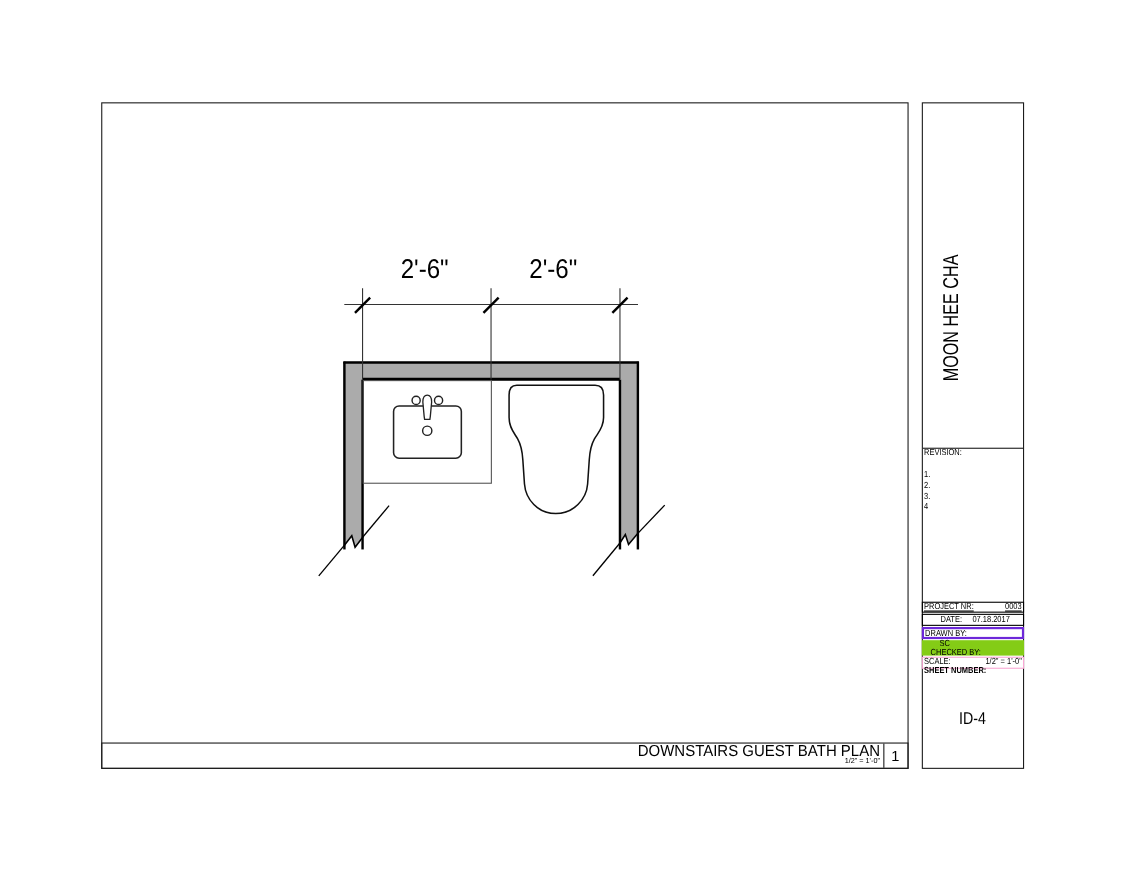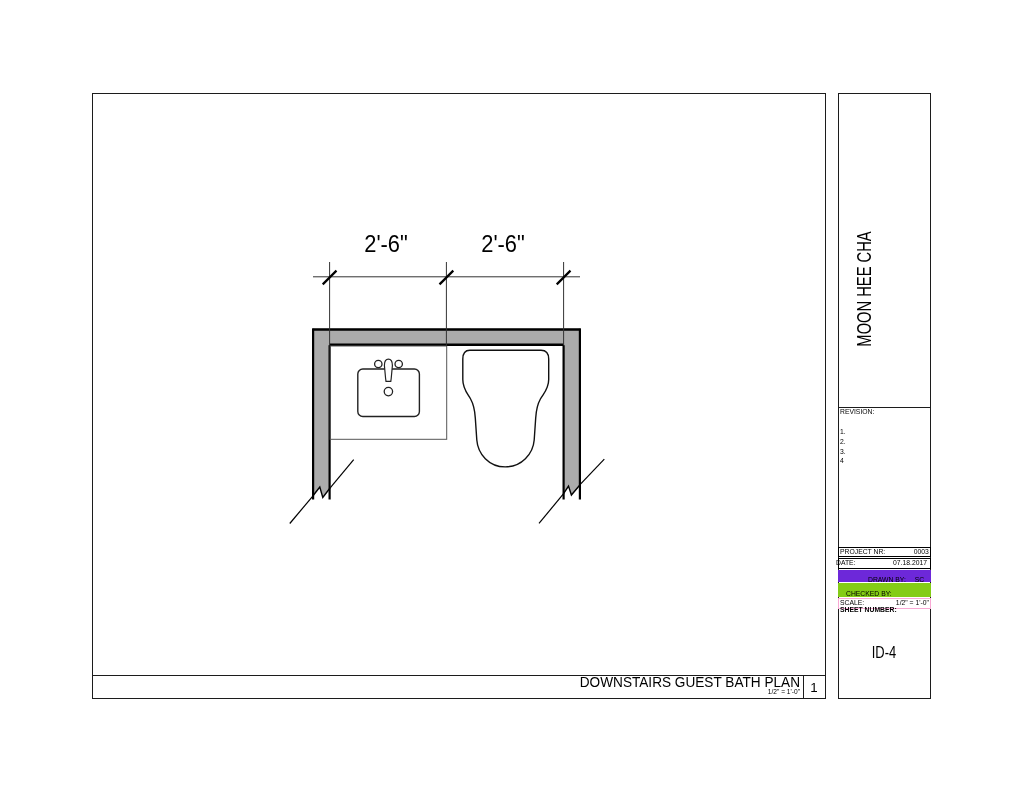--- a/index.html
+++ b/index.html
@@ -95,31 +95,31 @@
   <div class="abs" style="left:0.8px;top:333.6px;line-height:8px;"><span style="display:inline-block;transform:scaleX(0.85);transform-origin:0 50%;">1.</span></div>
 
   <div class="abs" style="left:0.8px;top:344.1px;line-height:8px;"><span style="display:inline-block;transform:scaleX(0.85);transform-origin:0 50%;">2.</span></div>
 
   <div class="abs" style="left:0.8px;top:353.6px;line-height:8px;"><span style="display:inline-block;transform:scaleX(0.85);transform-origin:0 50%;">3.</span></div>
 
   <div class="abs" style="left:0.8px;top:363.1px;line-height:8px;"><span style="display:inline-block;transform:scaleX(0.85);transform-origin:0 50%;">4</span></div>
 
   <div class="abs" style="left:-1px;top:452.5px;width:93px;">
 
-    <div style="box-sizing:border-box;border:1px solid #000;height:10.9px;margin-bottom:0.9px;padding:0 1px;display:flex;justify-content:space-between;line-height:8.7px;">
+    <div style="box-sizing:border-box;border:1px solid #000;height:10.9px;margin-bottom:0.9px;padding:0 1px;display:flex;justify-content:space-between;line-height:8.7px;text-decoration:underline;">
         <span style="display:inline-block;transform:scaleX(0.85);transform-origin:0 50%;">PROJECT NR:</span>
         <span style="display:inline-block;transform:scaleX(0.85);transform-origin:100% 50%;">0003</span>
       </div>
 
-    <div style="box-sizing:border-box;border:1px solid #000;height:10.9px;margin-bottom:0.9px;padding:0 3px;display:flex;justify-content:flex-end;line-height:8.7px;gap:28px;">
+    <div style="box-sizing:border-box;border:1px solid #000;height:10.9px;margin-bottom:0.9px;padding:0 16px;display:flex;justify-content:flex-start;line-height:8.7px;">
         <span style="display:inline-block;transform:scaleX(0.85);transform-origin:0 50%;">DATE:</span>
         <span style="display:inline-block;transform:scaleX(0.85);transform-origin:100% 50%;">07.18.2017</span>
       </div>
 
-    <div style="box-sizing:border-box;border:6px solid #6d28d9;height:10.9px;margin-bottom:0.9px;padding:0 1px;display:flex;justify-content:flex-end;line-height:8.7px;">
+    <div style="box-sizing:border-box;border:2px solid #6d28d9;height:10.9px;margin-bottom:0.9px;padding:0 1px;display:flex;justify-content:space-between;line-height:8.7px;flex-direction:column;">
         <span style="display:inline-block;transform:scaleX(0.85);transform-origin:0 50%;">DRAWN BY:</span>
         <span style="display:inline-block;transform:scaleX(0.85);transform-origin:100% 50%;">SC</span>
       </div>
 
     <div style="box-sizing:border-box;border:7px solid #84cc16;height:10.9px;margin-bottom:0.9px;padding:0 1px;display:flex;justify-content:space-between;line-height:8.7px;">
         <span style="display:inline-block;transform:scaleX(0.85);transform-origin:0 50%;">CHECKED BY:</span>
         <span></span>
       </div>
 
     <div style="box-sizing:border-box;border:1px solid #f9a8d4;height:10.9px;margin-bottom:0;padding:0 1px;display:flex;justify-content:space-between;line-height:8.7px;">

